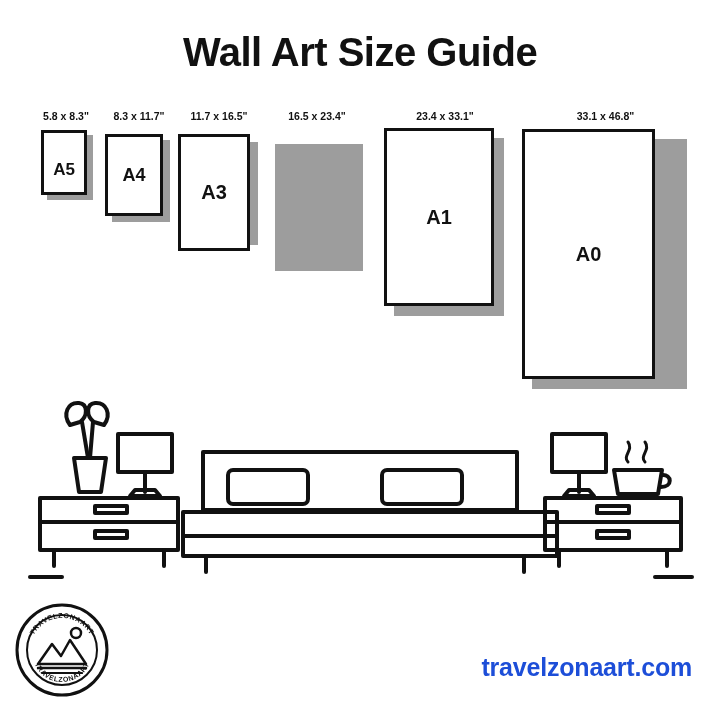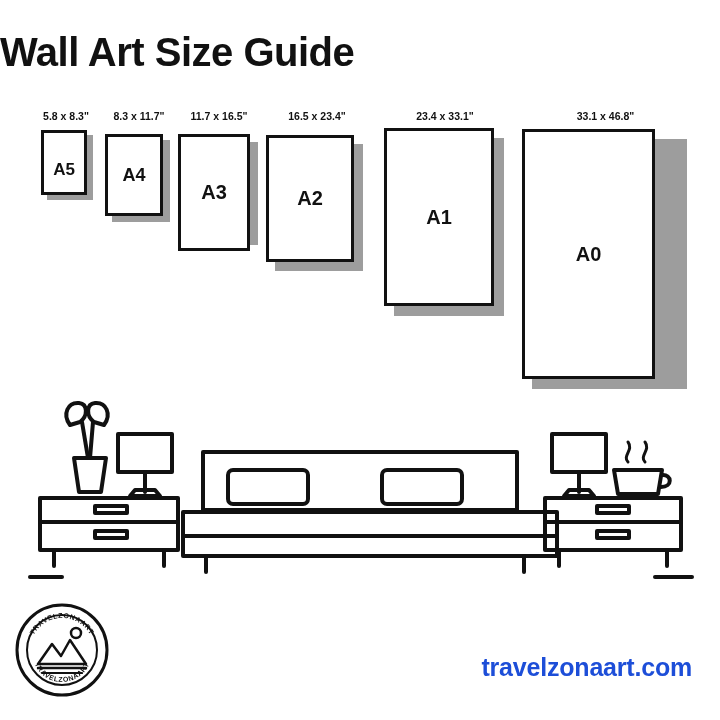--- a/index.html
+++ b/index.html
@@ -20,21 +20,21 @@
     width: 720px;
     height: 720px;
   }
 
   
   #title {
     position: absolute;
     top: 30px;
     left: 0;
     width: 720px;
-    text-align: left;
+    text-align: center;
     font-size: 40px;
     font-weight: bold;
     letter-spacing: -0.5px;
     color: #111111;
   }
 
   
   #sizes {
     position: absolute;
     left: 0;
@@ -142,23 +142,20 @@
       <div class="size-label" style="width:92px;">11.7 x 16.5"</div>
       <div class="frame-shadow" style="left:13px; top:32px; width:72px; height:103px;"></div>
       <div class="frame" style="left:5px; top:24px; width:72px; height:117px;">
         <span class="frame-name fn-a3">A3</span>
       </div>
     </div>
 
     <div class="size-group" style="left:262px; top:0; width:110px; height:290px;">
       <div class="size-label" style="width:110px;">16.5 x 23.4"</div>
       <div class="frame-shadow" style="left:13px; top:34px; width:88px; height:127px;"></div>
-      <div class="frame" style="left:4px; top:25px; width:88px; height:127px;">
-        <span class="frame-name fn-a2">A2</span>
-      </div>
     </div>
 
     <div class="size-group" style="left:380px; top:0; width:130px; height:290px;">
       <div class="size-label" style="width:130px;">23.4 x 33.1"</div>
       <div class="frame-shadow" style="left:14px; top:28px; width:110px; height:178px;"></div>
       <div class="frame" style="left:4px; top:18px; width:110px; height:178px;">
         <span class="frame-name fn-a1">A1</span>
       </div>
     </div>
 

